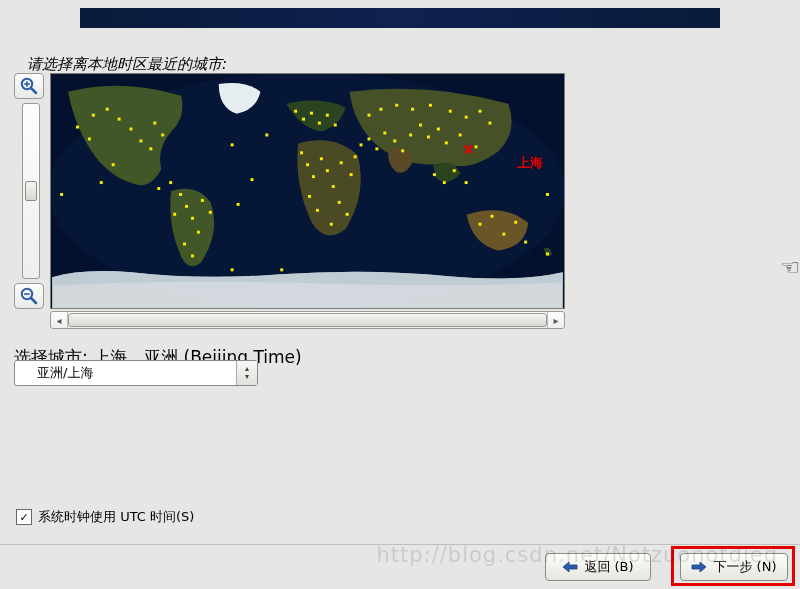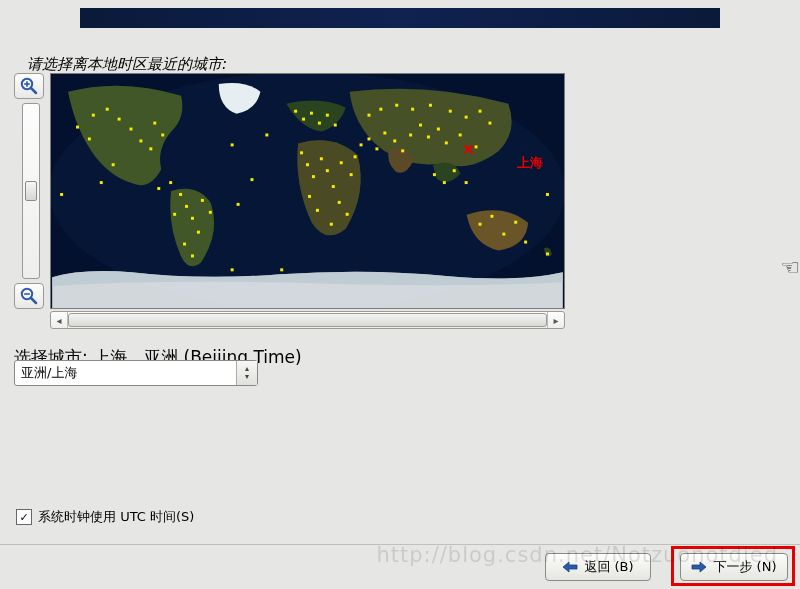--- a/index.html
+++ b/index.html
@@ -137,21 +137,21 @@
     height: 26px;
     border: 1px solid #888;
     background: #fff;
     box-sizing: border-box;
     display: flex;
     align-items: stretch;
     border-radius: 3px;
   }
   .combo-field {
     flex: 1;
-    padding: 4px 6px;
+    padding: 4px 22px;
     font-size: 13px;
     display: flex;
     align-items: center;
   }
   .combo-spinner {
     width: 20px;
     border-left: 1px solid #aaa;
     background: linear-gradient(#f7f7f5,#e0e0dc);
     display: flex;
     flex-direction: column;

